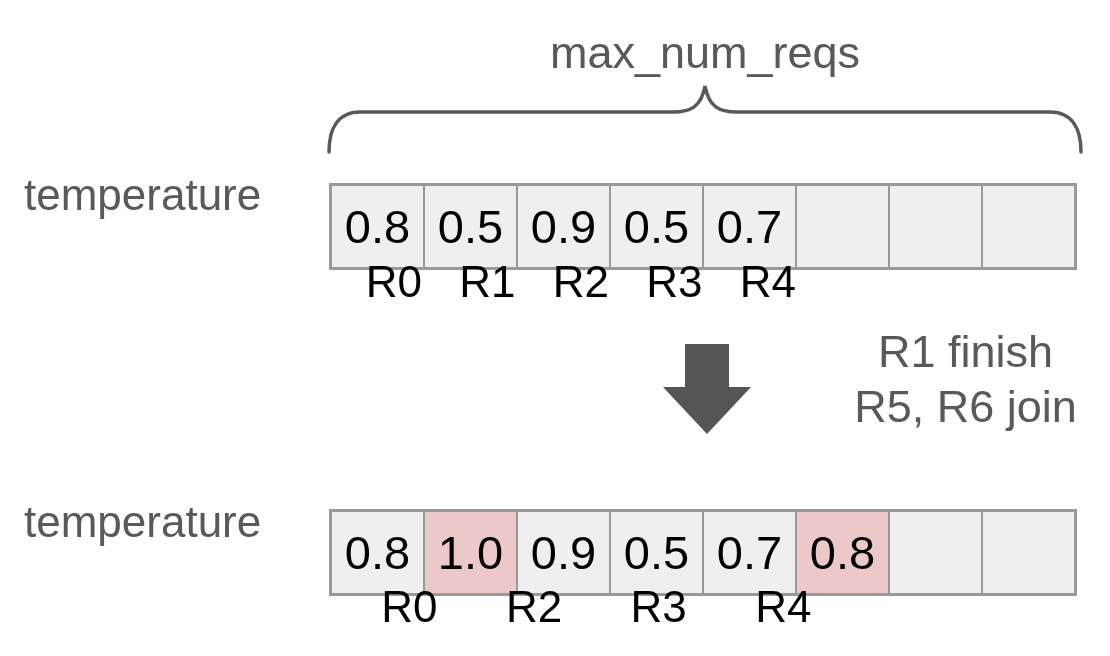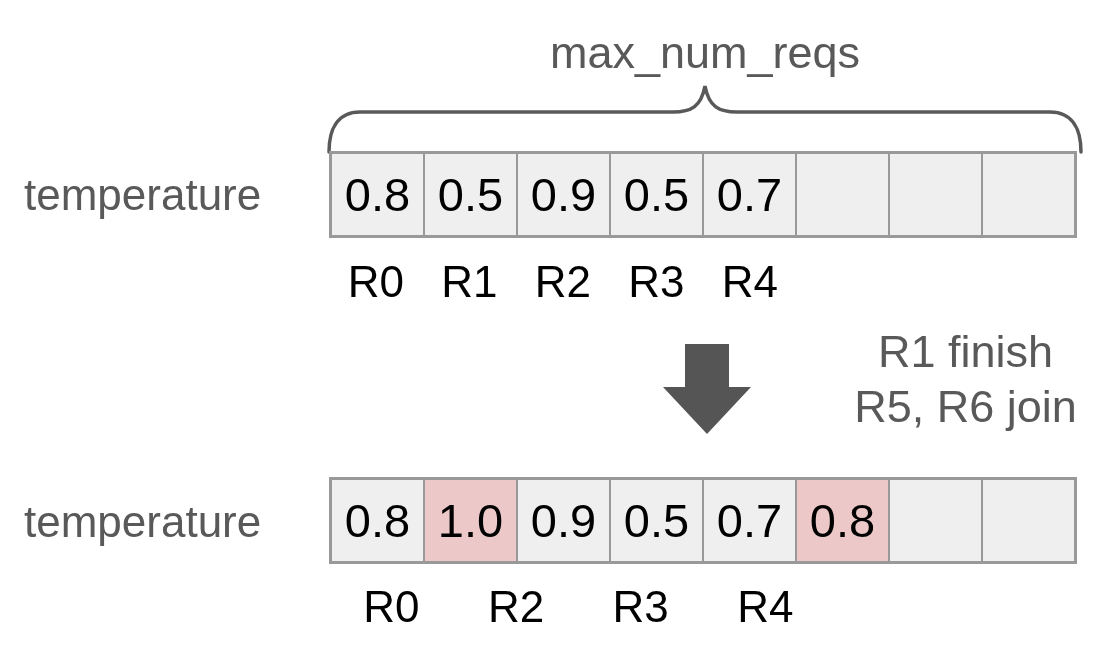--- a/index.html
+++ b/index.html
@@ -33,35 +33,36 @@
     color: var(--gray-text, #595959);
     white-space: nowrap;
   }
   .row-label-1 { top: 173px; }
   .row-label-2 { top: 500px; }
   .array {
     position: absolute; left: 329px; width: 748px; height: 87px;
     display: flex;
     border: 3px solid var(--cell-border, #999999);
     background: var(--cell-fill, #efefef);
+    margin-top: 32px;
   }
   .array-1 { top: 151px; }
   .array-2 { top: 477px; }
   .cell {
     flex: 1 1 0;
     display: flex; align-items: center; justify-content: center;
     font-size: 47px;
     color: var(--cell-text, #000000);
     background: var(--cell-fill, #efefef);
     border-right: 2px solid var(--cell-border, #999999);
   }
   .cell:last-child { border-right: none; }
   .cell.highlight { background: var(--cell-highlight-fill, #ecc9c8); }
   .req-labels {
-    position: absolute; left: 329px; width: 748px;
+    position: absolute; left: 347px; width: 748px;
     display: flex;
   }
   .req-labels-1 { top: 260px; }
   .req-labels-2 { top: 585px; }
   .req {
     flex: 1 1 0;
     text-align: center;
     font-size: 44px; line-height: 1;
     color: var(--cell-text, #000000);
   }

